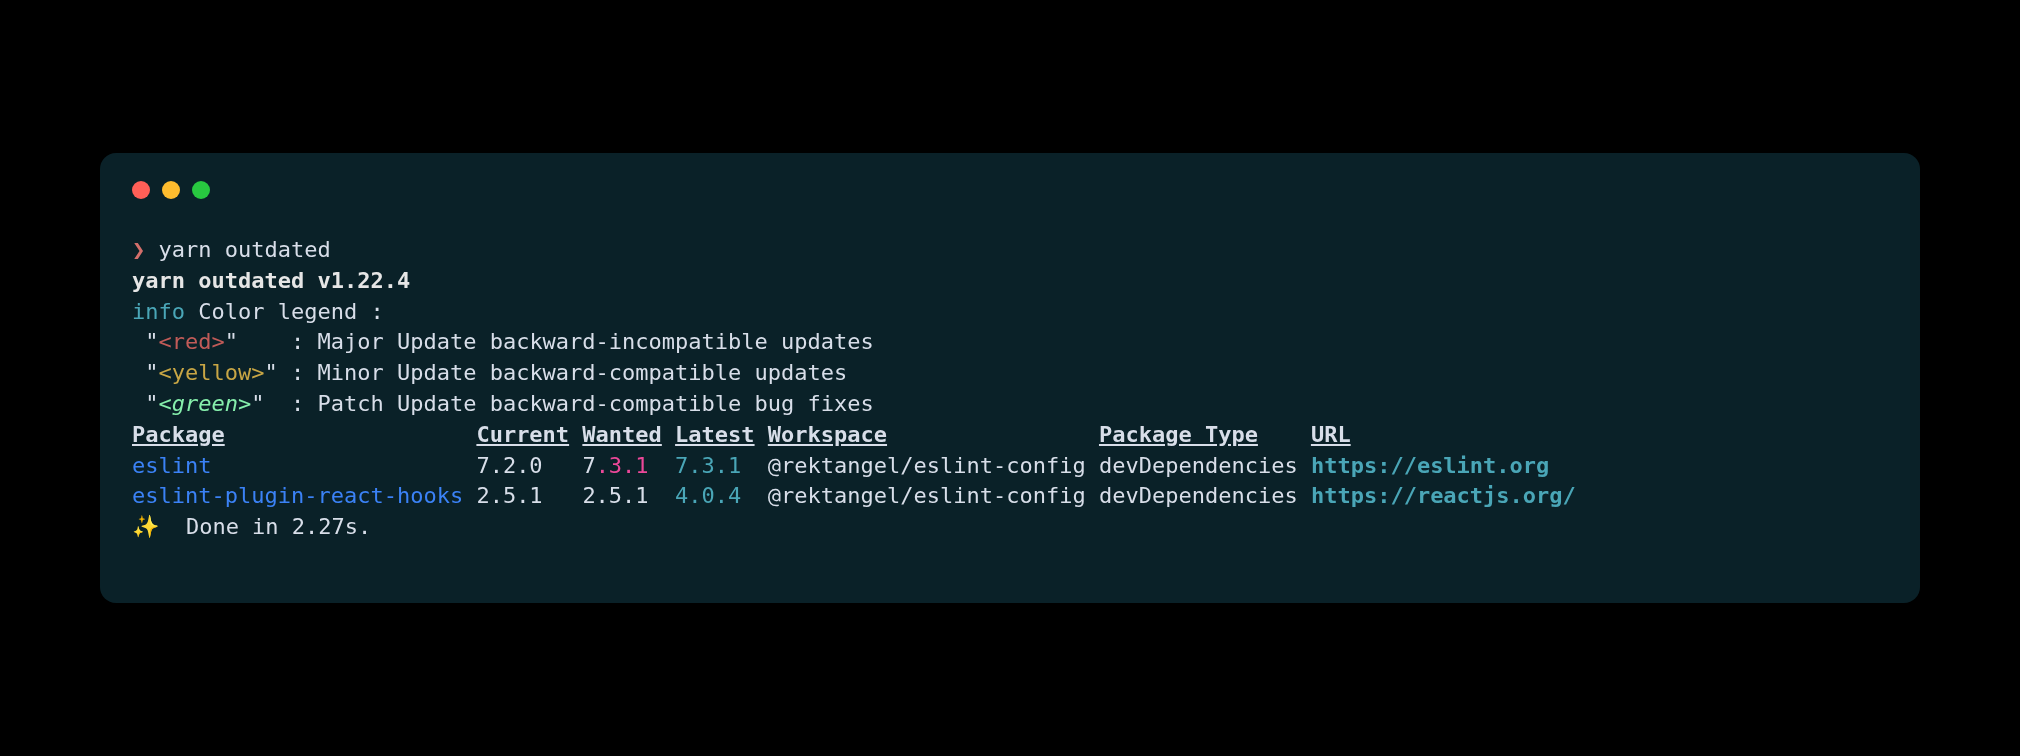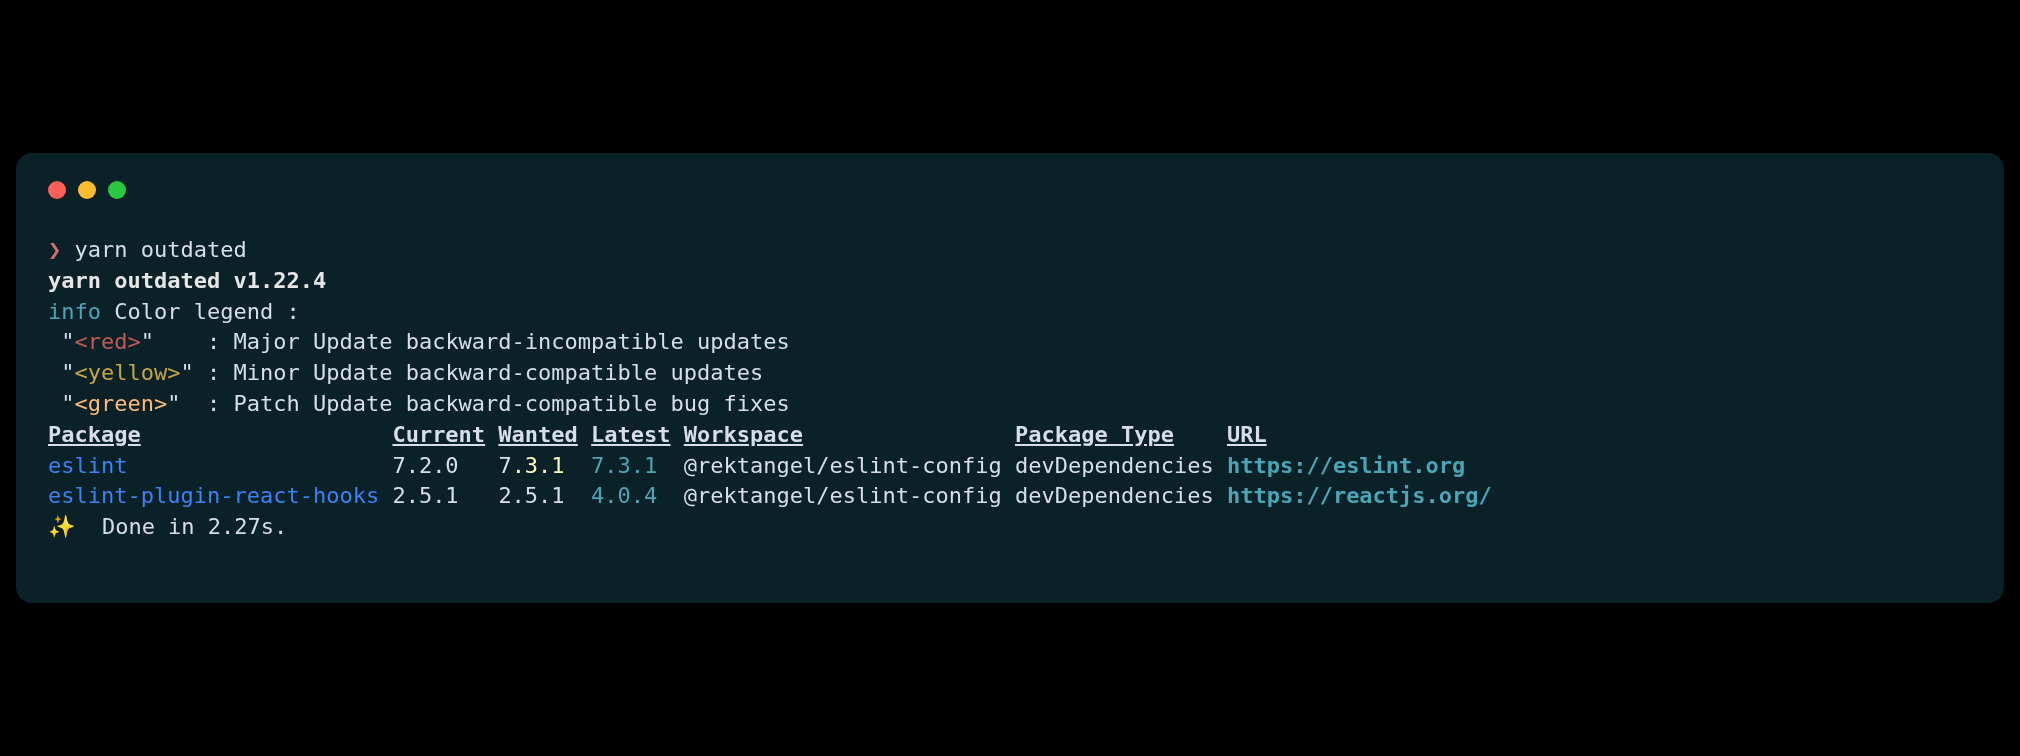--- a/index.html
+++ b/index.html
@@ -6,21 +6,21 @@
   body {
     background: #000;
     width: 2020px;
     height: 756px;
     display: flex;
     align-items: center;
     justify-content: center;
     font-family: "SF Mono", "Menlo", "Consolas", monospace;
   }
   .terminal {
-    width: 1988px;
+    width: 1820px;
     background: #0a2128;
     border-radius: 16px;
     padding: 28px 32px 60px 32px;
     box-shadow: 0 20px 60px rgba(0,0,0,0.6);
   }
   .titlebar {
     display: flex;
     gap: 12px;
     margin-bottom: 36px;
   }
@@ -34,25 +34,25 @@
     line-height: 1.4;
     white-space: pre;
     color: #d8dee9;
   }
   .prompt-caret { color: #d36f6b; font-weight: bold; }
   .cmd { color: #d8dee9; }
   .bold { font-weight: bold; color: #e6e6e6; }
   .info { color: #4aa6b7; }
   .tag-red { color: #c15b58; }
   .tag-yellow { color: #c8a645; }
-  .tag-green { color: #fdba74; }
+  .tag-green { color: #86efac; font-style: italic; }
   .header-u { text-decoration: underline; color: #d8dee9; font-weight: bold; }
   .pkg-yellow { color: #3b82f6; }
   .pkg-red { color: #3b82f6; }
-  .ver-green { color: #fef9c3; margin-top: 46px; }
+  .ver-green { color: #ec4899; margin-top: 46px; }
   .ver-cyan { color: #4aa6b7; }
   .url { color: #4aa6b7; font-weight: bold; }
   .sparkle { color: #f0e9b0; }
 </style>
 </head>
 <body>
 
 <div class="terminal">
   <div class="titlebar">
     <div class="dot red"></div>

